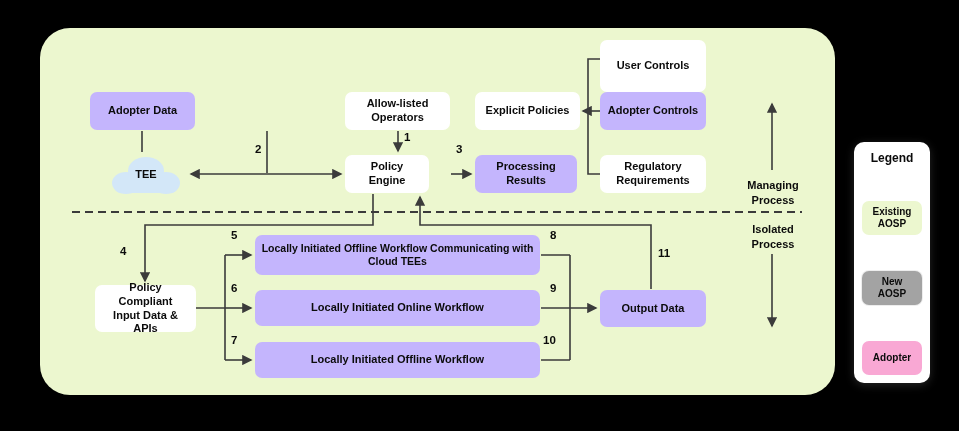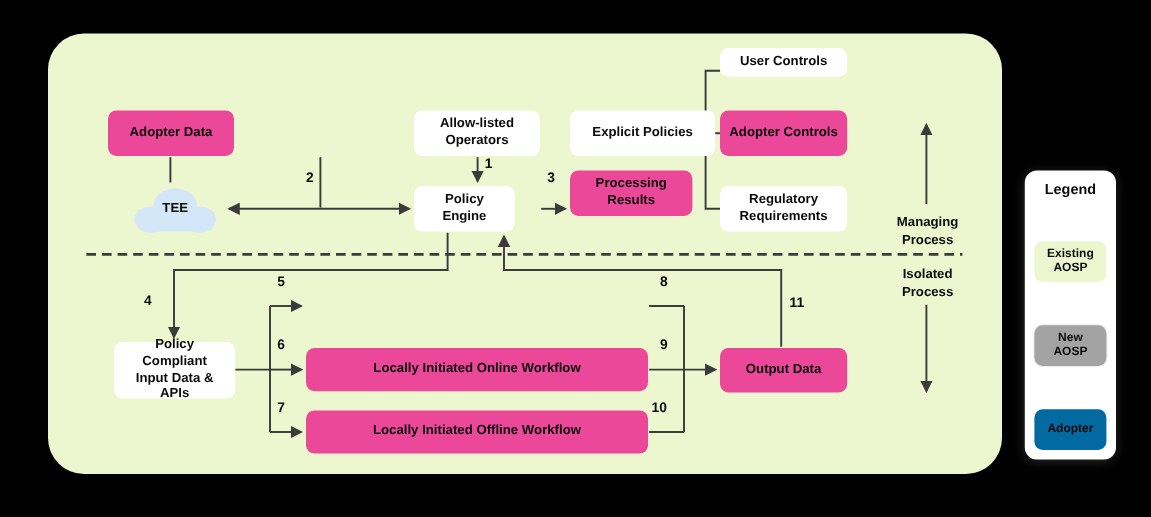--- a/index.html
+++ b/index.html
@@ -4,38 +4,38 @@
 <style>
   html,body{margin:0;padding:0;background:#000;}
   .stage{position:relative;width:959px;height:431px;background:#000;overflow:hidden;
          font-family:"Liberation Sans",sans-serif;color:#0b0b0b;}
   .panel{position:absolute;left:40px;top:28px;width:795px;height:367px;background:#ecf7cf;border-radius:30px;}
   .wires{position:absolute;left:0;top:0;width:959px;height:431px;pointer-events:none;}
   .box{position:absolute;display:flex;align-items:center;justify-content:center;text-align:center;
        border-radius:7px;font-weight:bold;font-size:11px;line-height:1.25;white-space:pre-line;
        padding:2px 6px;box-sizing:border-box;z-index:2;}
   .white{background:#ffffff;}
-  .green{background:#ec4899;}
+  .green{background:#c4b5fd;}
   .num{position:absolute;font-weight:bold;font-size:11.5px;z-index:3;}
   .plabel{position:absolute;width:80px;text-align:center;font-weight:bold;font-size:11px;line-height:1.35;
           white-space:pre-line;z-index:3;}
   .cloud{position:absolute;left:104px;top:150px;width:84px;height:48px;z-index:2;}
   .cloud svg{position:absolute;left:0;top:0;width:84px;height:48px;}
   .cloud .tee{position:absolute;left:0;top:0;right:0;bottom:0;display:flex;align-items:center;
               justify-content:center;font-weight:bold;font-size:11px;}
   .legend{position:absolute;left:854px;top:142px;width:76px;background:#fff;border-radius:10px;
           padding:9px 8px 8px;box-sizing:border-box;box-shadow:0 2px 10px rgba(255,255,255,0.15);}
   .legend-title{text-align:center;font-weight:bold;font-size:12px;margin-bottom:8px;}
   .chip{display:flex;align-items:center;justify-content:center;text-align:center;min-height:30px;
         border-radius:7px;font-weight:bold;font-size:10px;line-height:1.25;white-space:pre-line;
         margin-bottom:7px;padding:2px;margin-top:36px;}
   .chip:last-child{margin-bottom:0;}
   .chip.existing{background:#ecf7cf;}
   .chip.new{background:#a3a3a3;box-shadow:0 0 0 1px rgba(0,0,0,0.07);}
-  .chip.adopter{background:#0369a1;}
+  .chip.adopter{background:#f9a8d4;}
 </style>
 </head>
 <body>
 
 <div class="stage">
 
   <div class="panel"></div>
 
   <svg class="wires" viewBox="0 0 959 431">
     <defs>
@@ -61,44 +61,46 @@
       <path d="M541 308 L596 308" marker-end="url(#ah)"></path>
       <path d="M772 170 L772 104" marker-end="url(#ah)"></path>
       <path d="M772 254 L772 326" marker-end="url(#ah)"></path>
       <path d="M72 212 L802 212" stroke-width="2.2" stroke-dasharray="8 5"></path>
     </g>
   </svg>
 
   <div class="box green" style="left:90px;top:92px;width:105px;height:38px">Adopter Data</div>
   <div class="box white" style="left:345px;top:92px;width:105px;height:38px">Allow-listed
 Operators</div>
-  <div class="box white" style="left:475px;top:92px;width:121px;height:38px">Explicit Policies</div>
+  <div class="box white" style="left:475px;top:92px;width:105px;height:38px">Explicit Policies</div>
 
-  <div class="box white" style="left:600px;top:40px;width:106px;height:24px">User Controls</div>
+  <div class="box white" style="left:600px;top:40px;width:106px;height:52px">User Controls</div>
   <div class="box green" style="left:600px;top:92px;width:106px;height:38px">Adopter Controls</div>
   <div class="box white" style="left:600px;top:155px;width:106px;height:38px">Regulatory
 Requirements</div>
 
   <div class="cloud">
     <svg viewBox="0 0 84 48">
       <g fill="#d3e7f8">
         <ellipse cx="22" cy="33" rx="14" ry="11"></ellipse>
         <ellipse cx="42" cy="21" rx="18" ry="14"></ellipse>
         <ellipse cx="62" cy="33" rx="14" ry="11"></ellipse>
         <rect x="10" y="28" width="64" height="15" rx="7"></rect>
       </g>
     </svg>
     <span class="tee">TEE</span>
   </div>
   <div class="box white" style="left:345px;top:155px;width:84px;height:38px">Policy Engine</div>
-  <div class="box green" style="left:475px;top:142px;width:102px;height:38px">Processing
+  <div class="box green" style="left:475px;top:155px;width:102px;height:38px">Processing
 Results</div>
 
   <div class="box white" style="left:95px;top:285px;width:101px;height:47px">Policy Compliant
 Input Data &amp; APIs</div>
+  <div class="box green" style="left:255px;top:235px;width:285px;height:40px;font-size:10.5px">Locally Initiated Offline Workflow Communicating with
+Cloud TEEs</div>
   <div class="box green" style="left:255px;top:290px;width:285px;height:36px">Locally Initiated Online Workflow</div>
   <div class="box green" style="left:255px;top:342px;width:285px;height:36px">Locally Initiated Offline Workflow</div>
   <div class="box green" style="left:600px;top:290px;width:106px;height:37px">Output Data</div>
 
   <span class="num" style="left:404px;top:131px">1</span>
   <span class="num" style="left:255px;top:143px">2</span>
   <span class="num" style="left:456px;top:143px">3</span>
   <span class="num" style="left:120px;top:245px">4</span>
   <span class="num" style="left:231px;top:229px">5</span>
   <span class="num" style="left:231px;top:282px">6</span>

